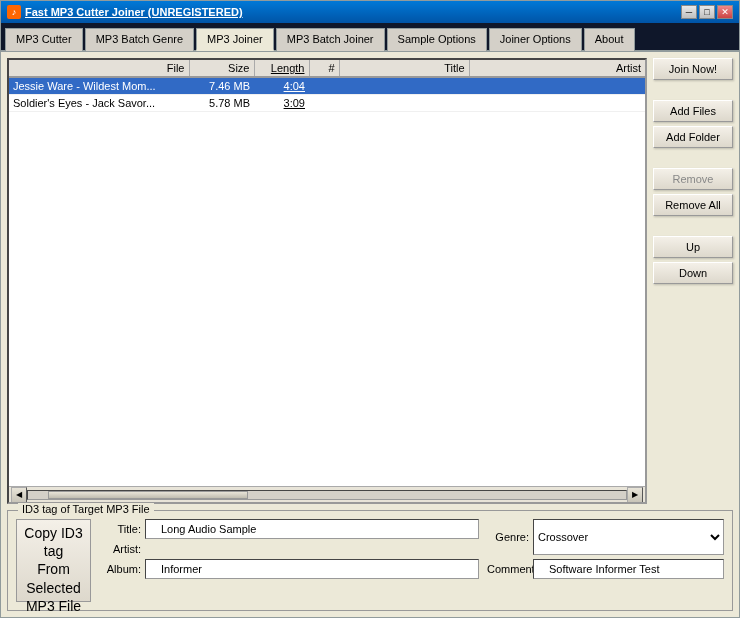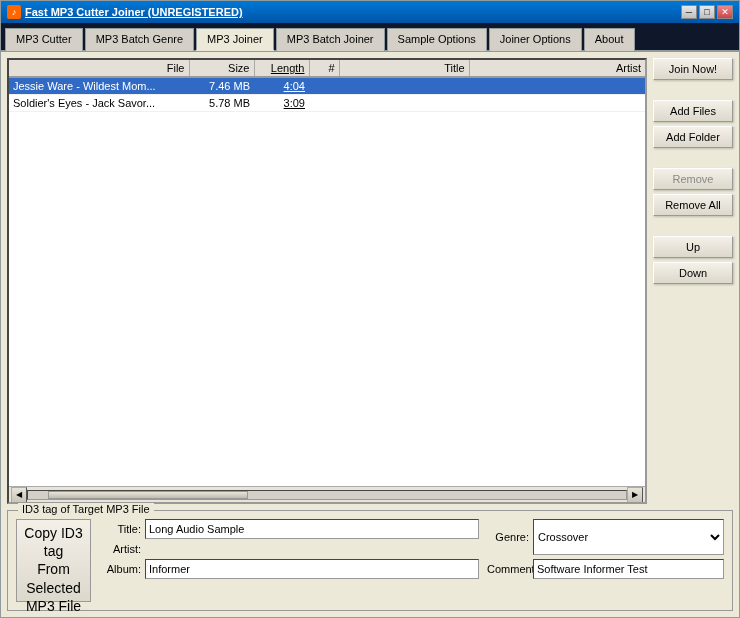--- a/index.html
+++ b/index.html
@@ -242,21 +242,21 @@
     .form-label {
       width: 42px;
       text-align: right;
       font-size: 11px;
       flex-shrink: 0;
     }
     .form-input {
       flex: 1;
       height: 20px;
       border: 1px inset #999;
-      padding: 1px 3px;
+      padding: 1px 15px;
       font-size: 11px;
       background: white;
     }
     .form-input-narrow {
       width: 50px;
       height: 20px;
       border: 1px inset #999;
       padding: 1px 3px;
       font-size: 11px;
       background: white;

